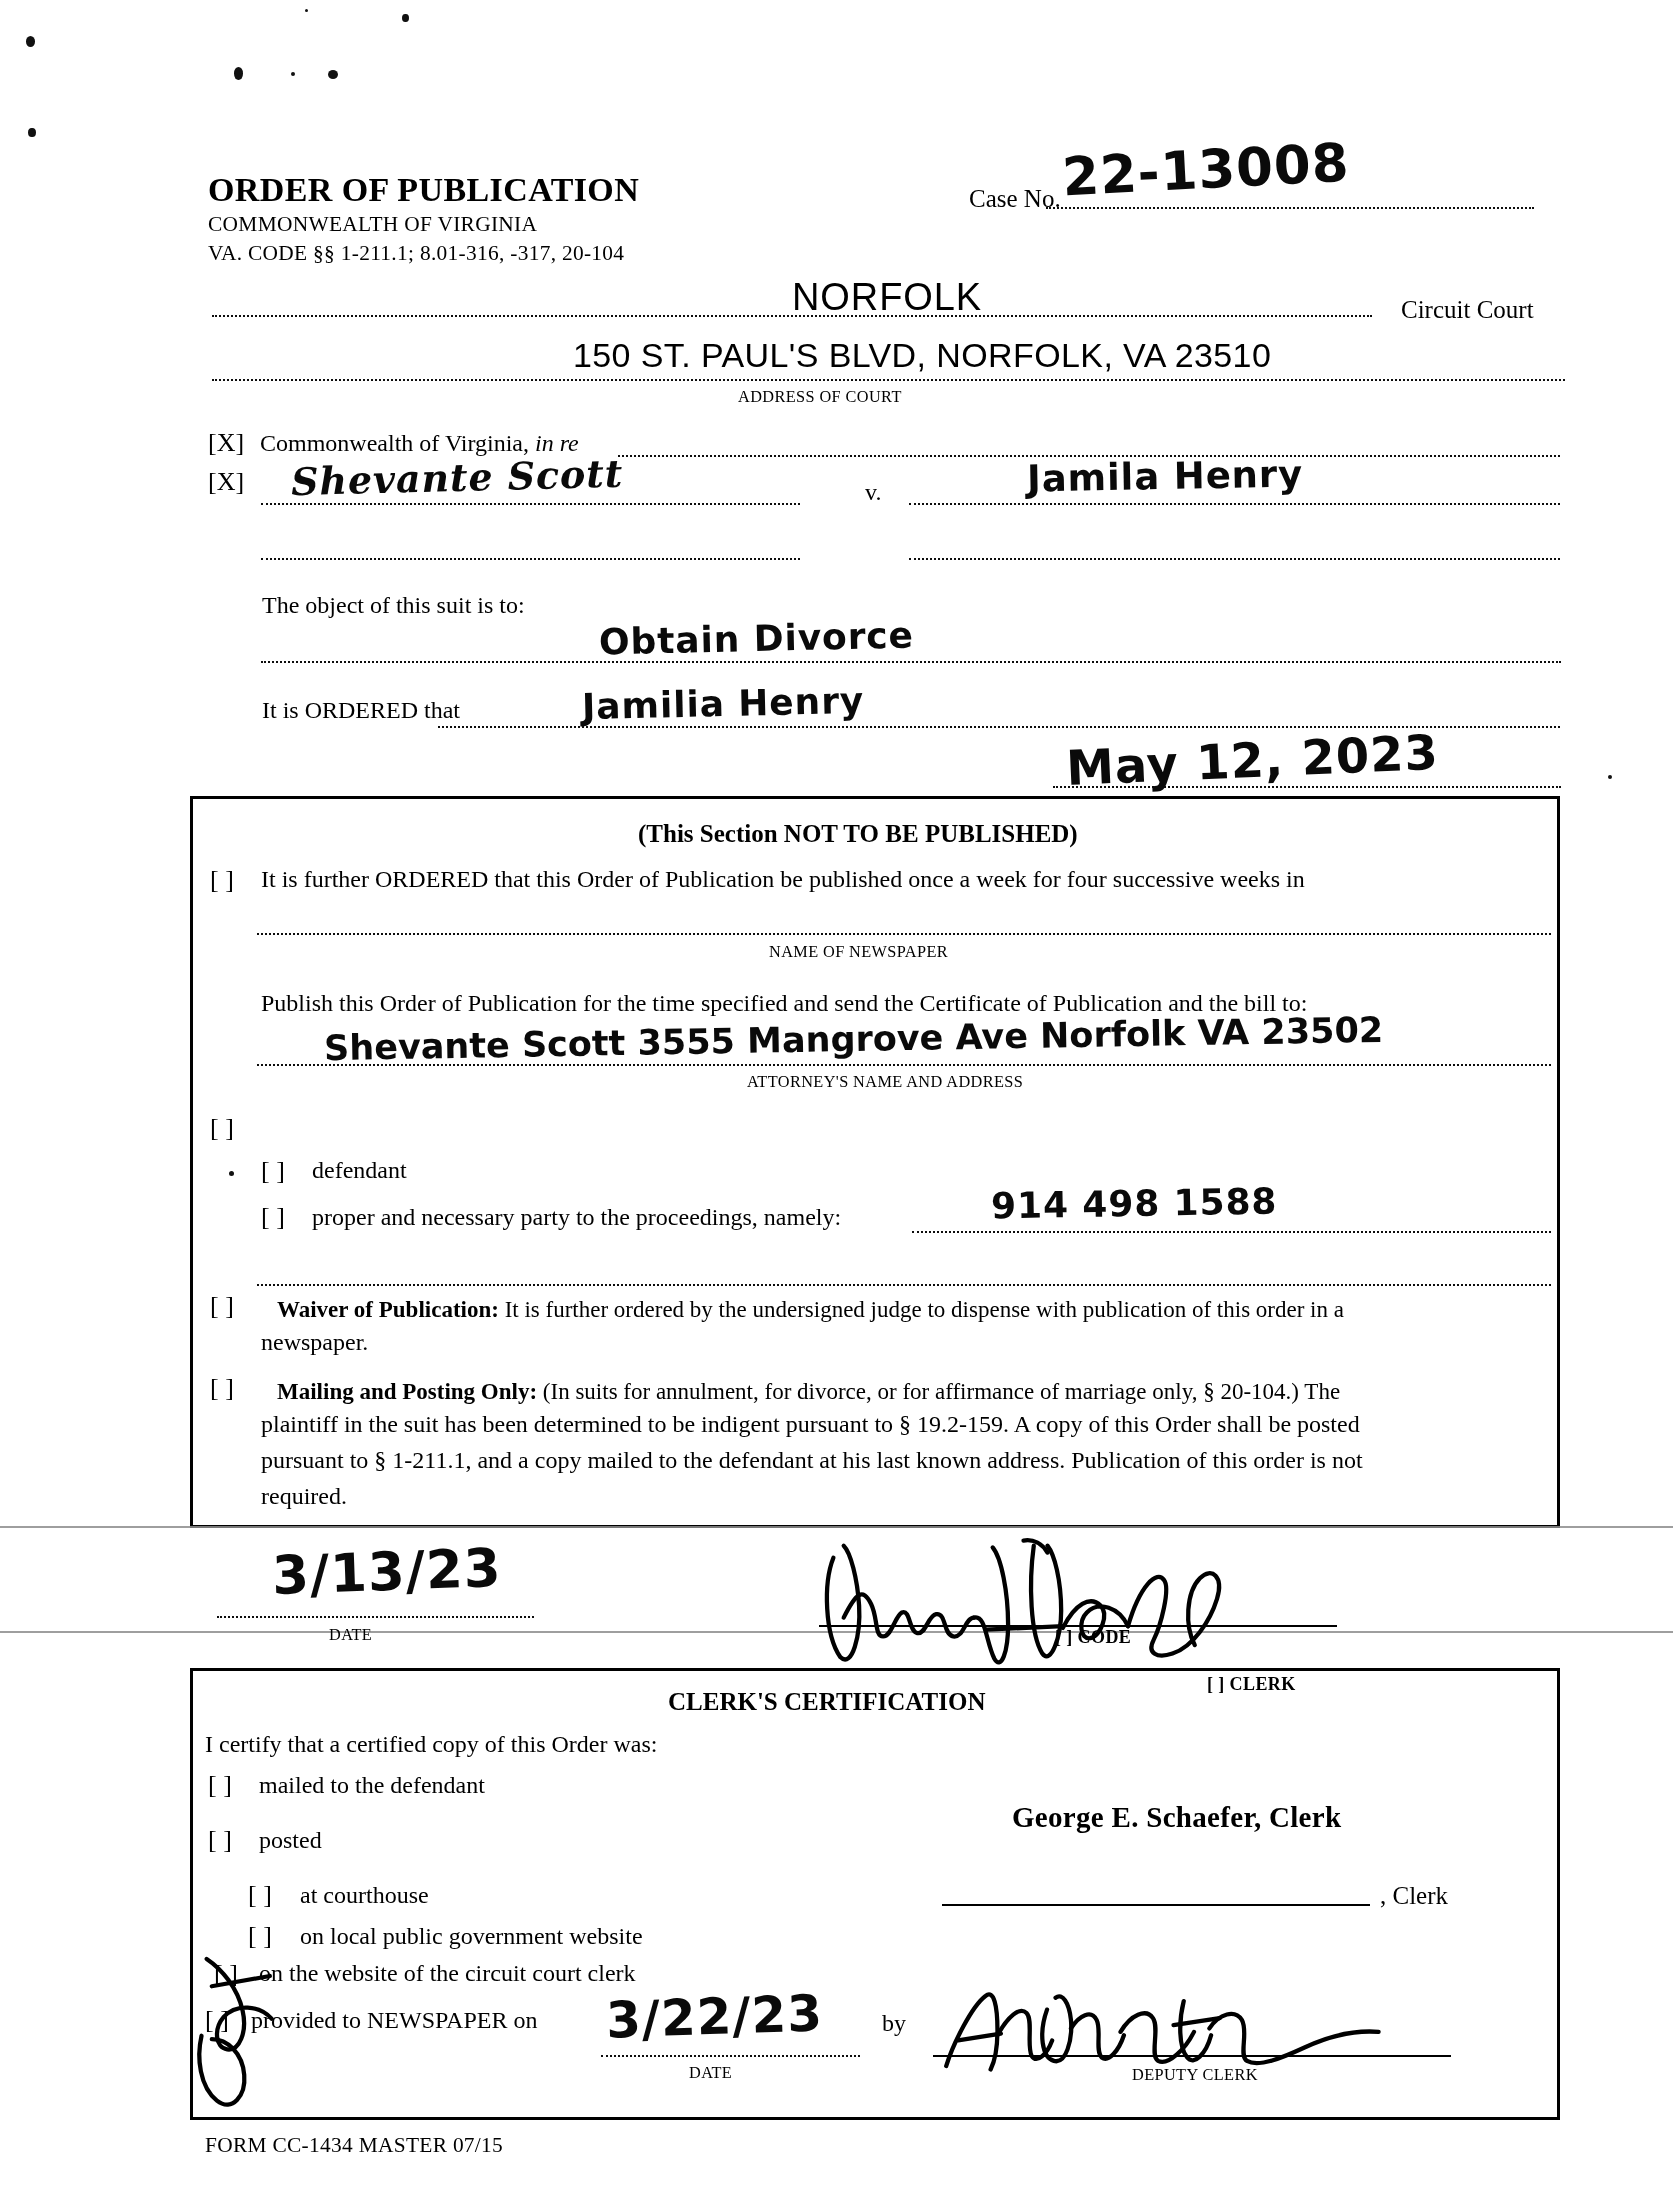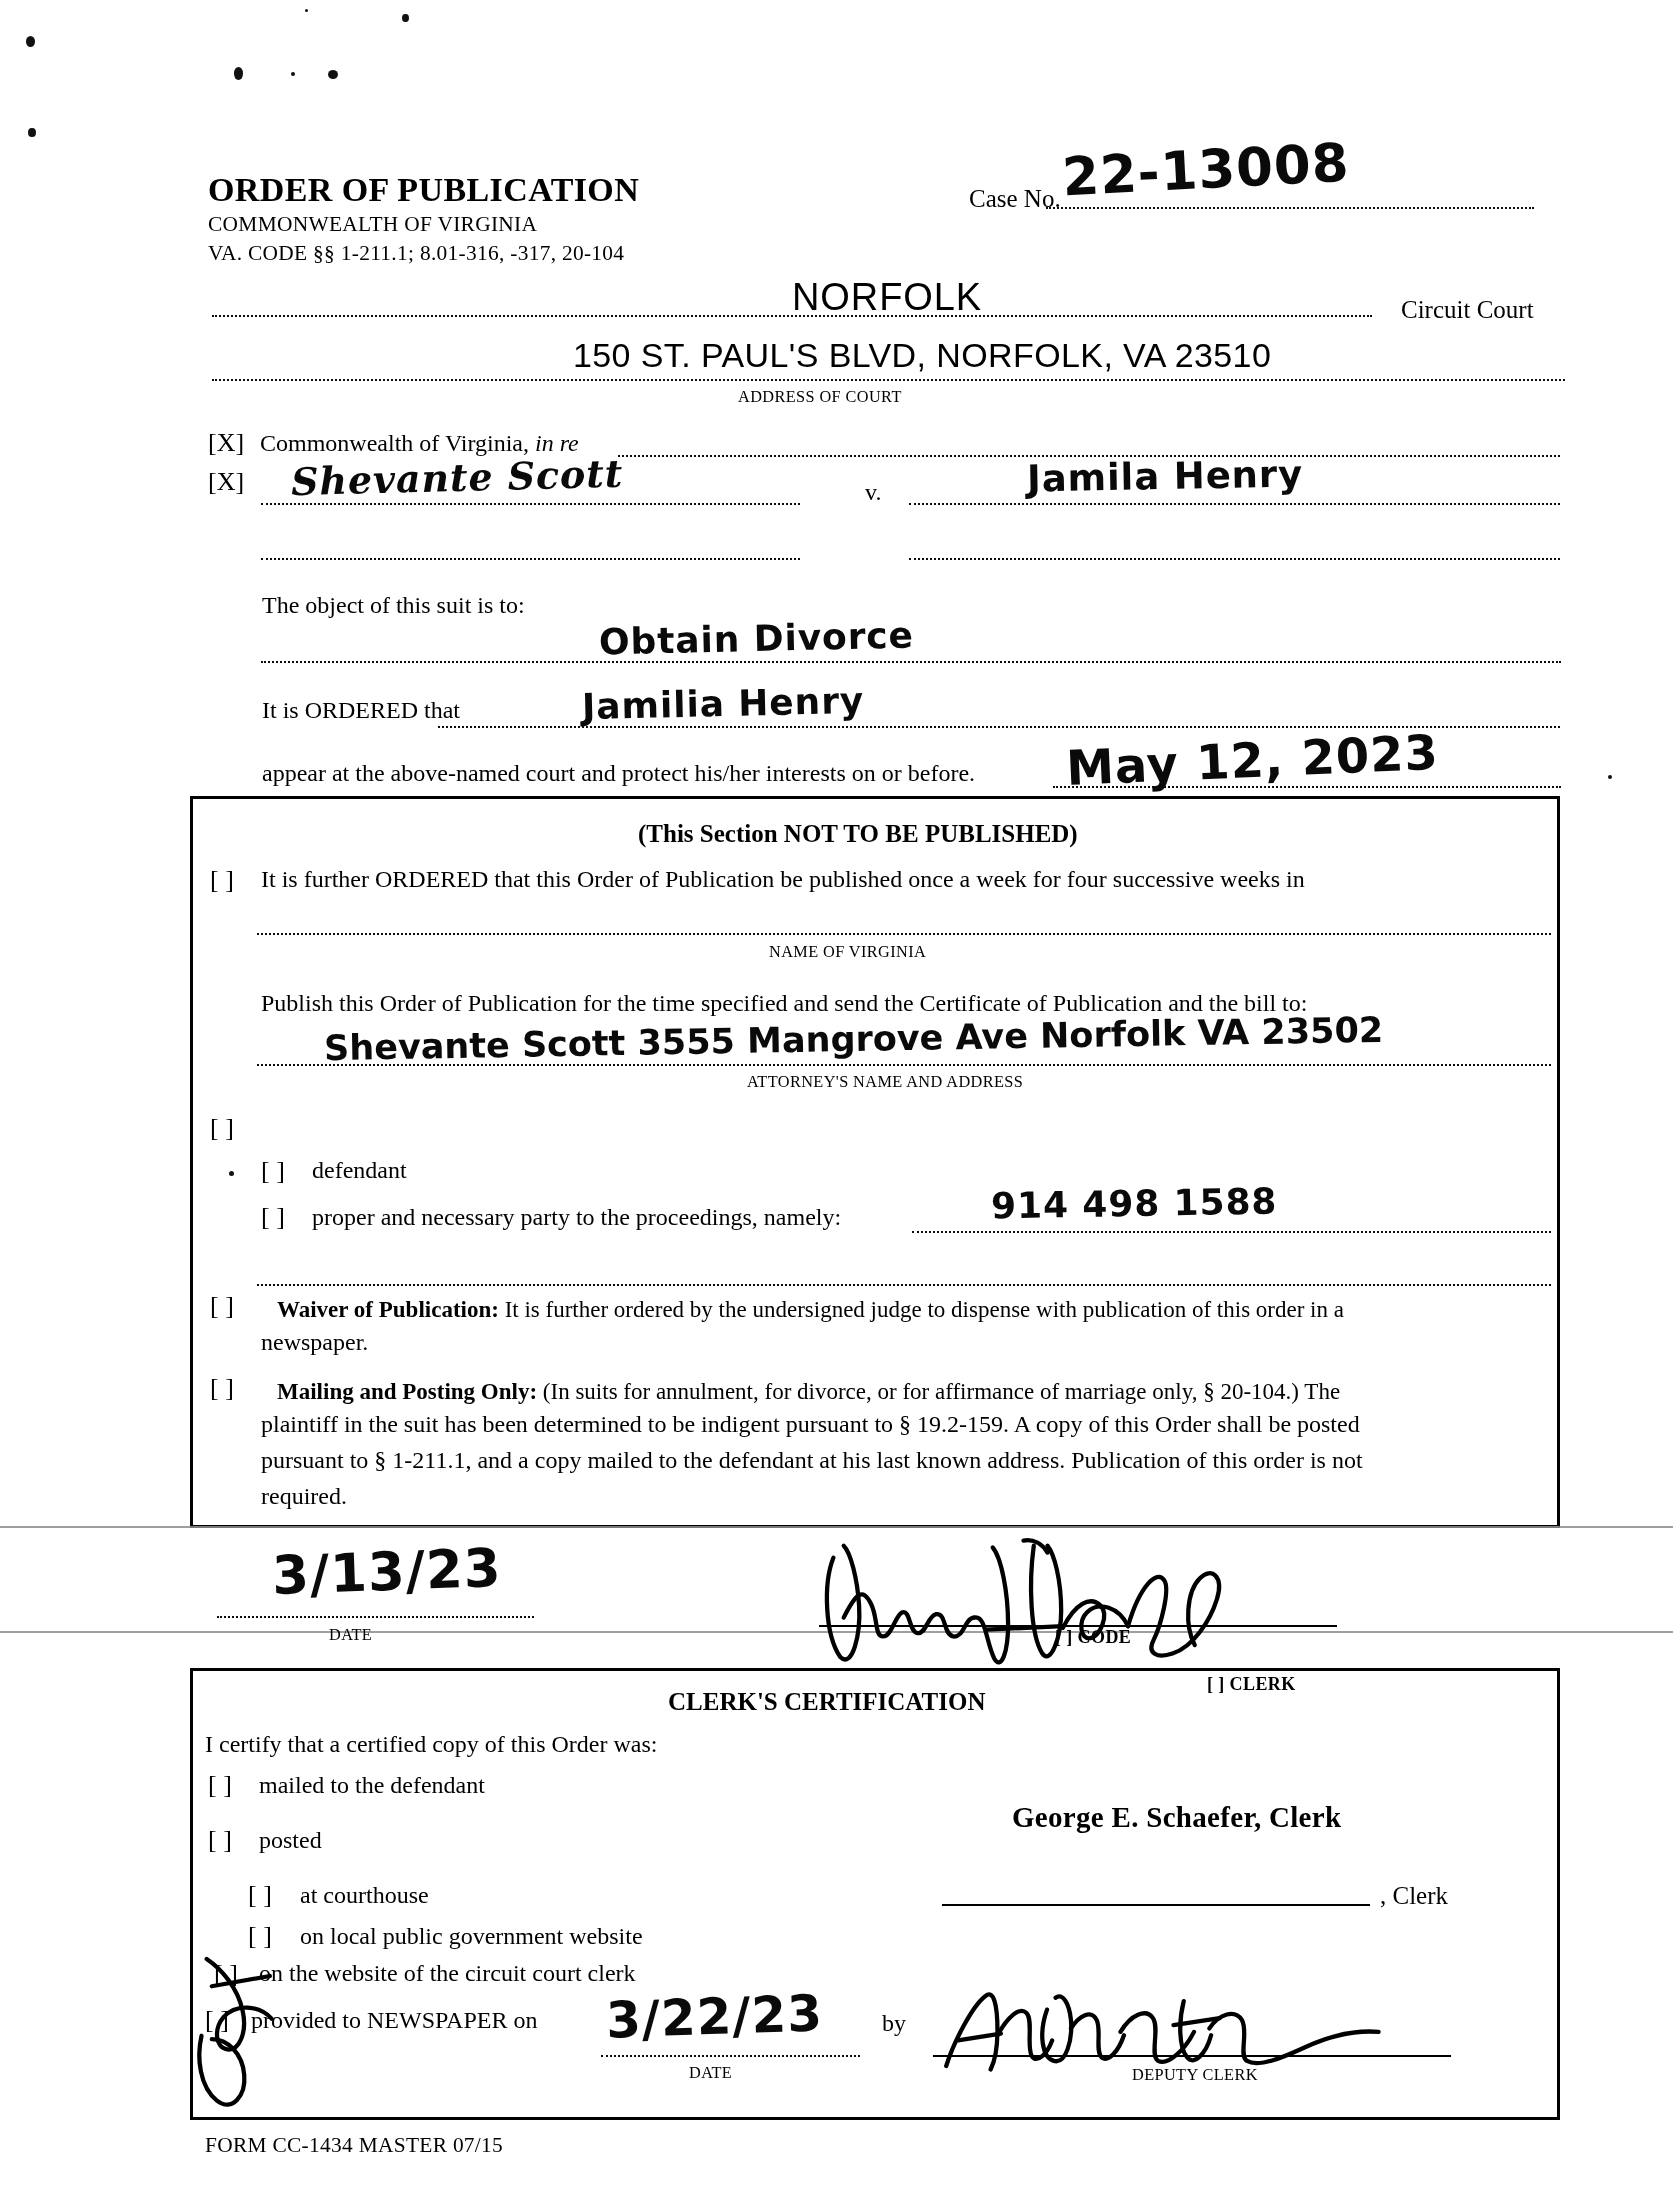--- a/index.html
+++ b/index.html
@@ -153,33 +153,32 @@
   <div class="dotline" style="left:909px; top:558px; width:651px;"></div>
 
   <div class="ttl serif" style="left:262px; top:592px; font-size:24px;">The object of this suit is to:</div>
   <div class="dotline" style="left:261px; top:661px; width:1300px;"></div>
   <div class="hand" style="left:599px; top:618px; font-size:36px; transform:rotate(-1.3deg);">Obtain Divorce</div>
 
   <div class="ttl serif" style="left:262px; top:697px; font-size:24px;">It is ORDERED that</div>
   <div class="dotline" style="left:438px; top:726px; width:1122px;"></div>
   <div class="hand" style="left:582px; top:683px; font-size:36px; transform:rotate(-1.3deg);">Jamilia Henry</div>
 
-  <div class="ttl serif" style="left:262px; top:760px; font-size:24px;">appear at the above-named court and protect his/her interests on or before.</div>
   <div class="dotline" style="left:1053px; top:786px; width:508px;"></div>
   <div class="hand" style="left:1066px; top:732px; font-size:48px; transform:rotate(-2.5deg);">May 12, 2023</div>
 
   <div class="framebox" style="left:190px; top:796px; width:1370px; height:732px;"></div>
 
   <div class="ttl bold serif" style="left:638px; top:820px; font-size:25px;">(This Section NOT TO BE PUBLISHED)</div>
 
   <div class="cbox" style="left:210px; top:865px; font-size:26px;">[  ]</div>
   <div class="ttl serif" style="left:261px; top:866px; font-size:24px;">It is further ORDERED that this Order of Publication be published once a week for four successive weeks in</div>
 
   <div class="dotline" style="left:257px; top:933px; width:1294px;"></div>
-  <div class="caption" style="left:769px; top:942px;">NAME OF VIRGINIA</div>
+  <div class="caption" style="left:769px; top:942px;">NAME OF NEWSPAPER</div>
 
   <div class="ttl serif" style="left:261px; top:990px; font-size:24px;">Publish this Order of Publication for the time specified and send the Certificate of Publication and the bill to:</div>
 
   <div class="solidline" style="left:257px; top:1064px; width:1294px; border-bottom:2.6px dotted #0d0d0d;"></div>
   <div class="hand" style="left:324px; top:1019px; font-size:35px; transform:rotate(-1deg); letter-spacing:0px;">Shevante Scott   3555 Mangrove Ave Norfolk VA 23502</div>
   <div class="caption" style="left:747px; top:1072px;">ATTORNEY'S NAME AND ADDRESS</div>
 
   <div class="cbox" style="left:210px; top:1113px; font-size:26px;">[  ]</div>
 
   <div class="cbox" style="left:261px; top:1156px; font-size:26px;">[  ]</div>

